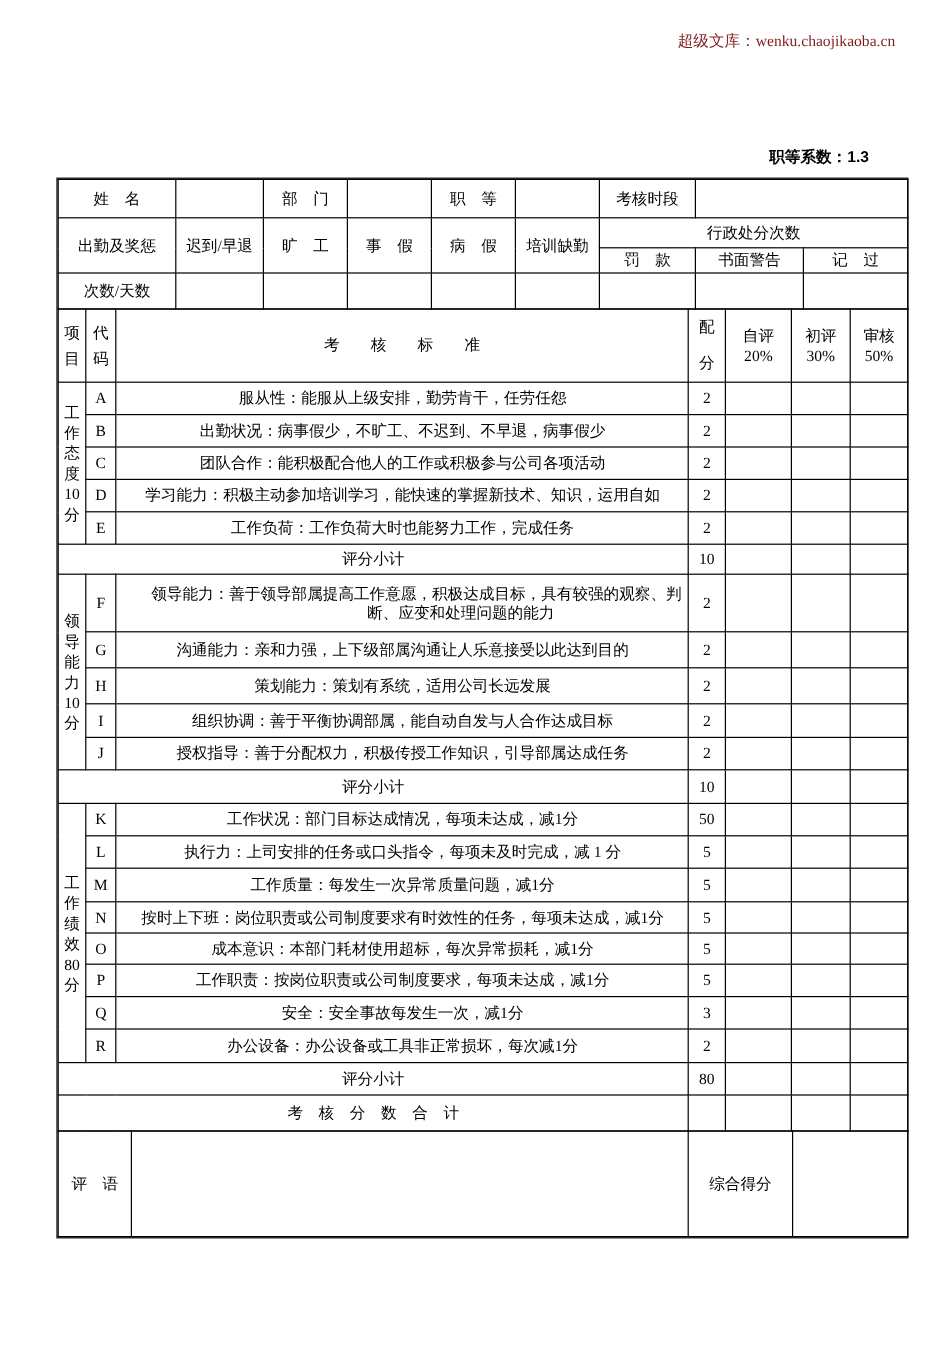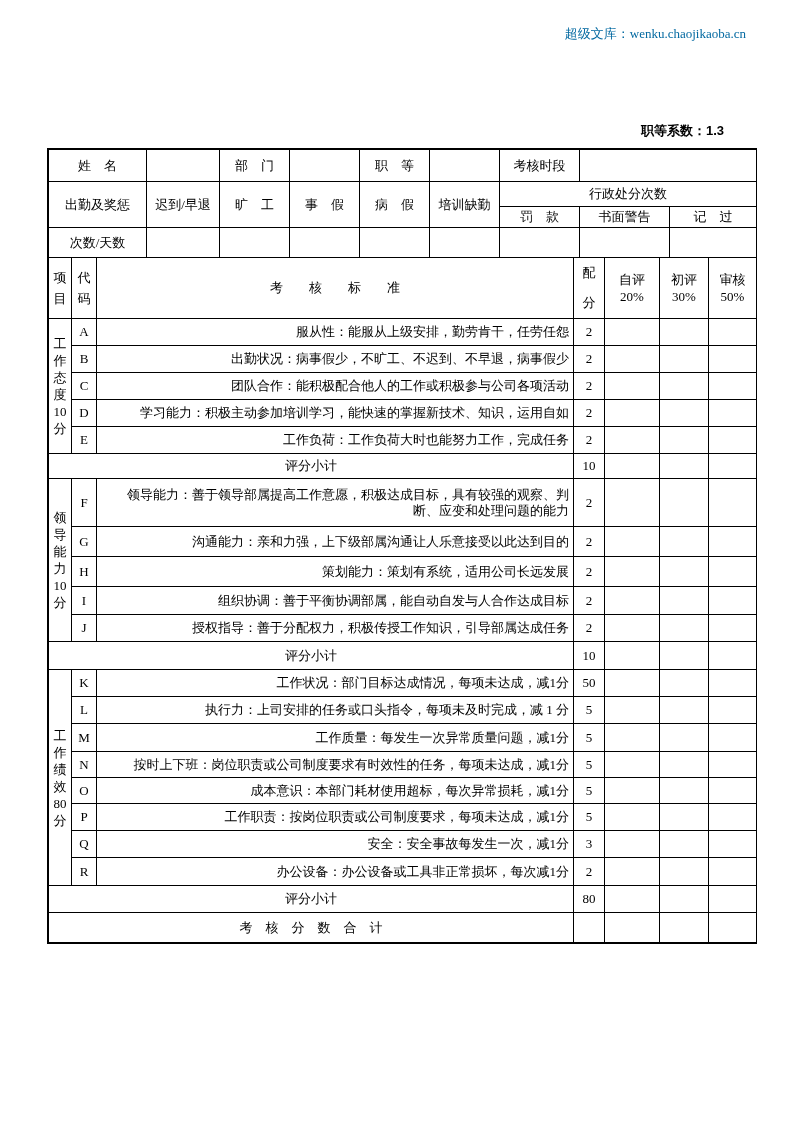--- a/index.html
+++ b/index.html
@@ -1,28 +1,28 @@
 <!DOCTYPE html>
 <html><head>
 <meta charset="utf-8">
 <style>
   html,body{margin:0;padding:0;background:#fff;}
   .page{position:relative;width:793px;height:1122px;background:#ffffff;
         font-family:"Liberation Serif",serif;color:#000;overflow:hidden;}
-  .watermark{position:absolute;top:25px;right:47px;font-size:13px;color:#0369a1;}
+  .watermark{position:absolute;top:25px;right:47px;font-size:13px;color:#7f1d1d;}
   .doc-title{position:absolute;top:109px;left:0;width:100%;text-align:center;
              font-family:"Liberation Sans",sans-serif;font-weight:bold;font-size:23px;letter-spacing:1px;}
   .coef{position:absolute;top:122px;left:641px;font-family:"Liberation Sans",sans-serif;
         font-weight:bold;font-size:13px;}
   .table-wrap{position:absolute;top:148px;left:47px;width:708px;border:1px solid #000;}
   table{border-collapse:collapse;table-layout:fixed;width:708px;}
   table+table{margin-top:-1px;}
   td{border:1px solid #000;padding:0;font-size:13px;text-align:center;
      vertical-align:middle;overflow:hidden;line-height:16px;}
-  .txt{text-align:right;padding:2px 4px 2px 5px;}
+  .txt{text-align:center;padding:2px 4px 2px 5px;}
   .hang{padding-left:102px;text-indent:-74px;}
   .vh{white-space:pre-line;line-height:21px;}
   .ph{white-space:pre-line;line-height:30px;}
   .sh{white-space:pre-line;line-height:17px;}
   .cat{white-space:pre-line;line-height:17px;}
 </style>
 </head>
 <body>
 
 <div class="page">
@@ -298,15 +298,31 @@
       <tr style="height:30px">
         <td colspan="3">考　核　分　数　合　计</td>
         <td></td>
         <td></td>
         <td></td>
         <td></td>
       </tr>
     </tbody>
       </table>
 
+    <table>
+      <colgroup>
+        <col style="width:61px">
+          <col style="width:464px">
+          <col style="width:87px">
+          <col style="width:96px">
+      </colgroup>
+      <tbody>
+          <tr style="height:88px">
+        <td>评　语</td>
+        <td></td>
+        <td>综合得分</td>
+        <td></td>
+      </tr>
+    </tbody>
+      </table>
 
   </div>
 </div>
 
 </body></html>

